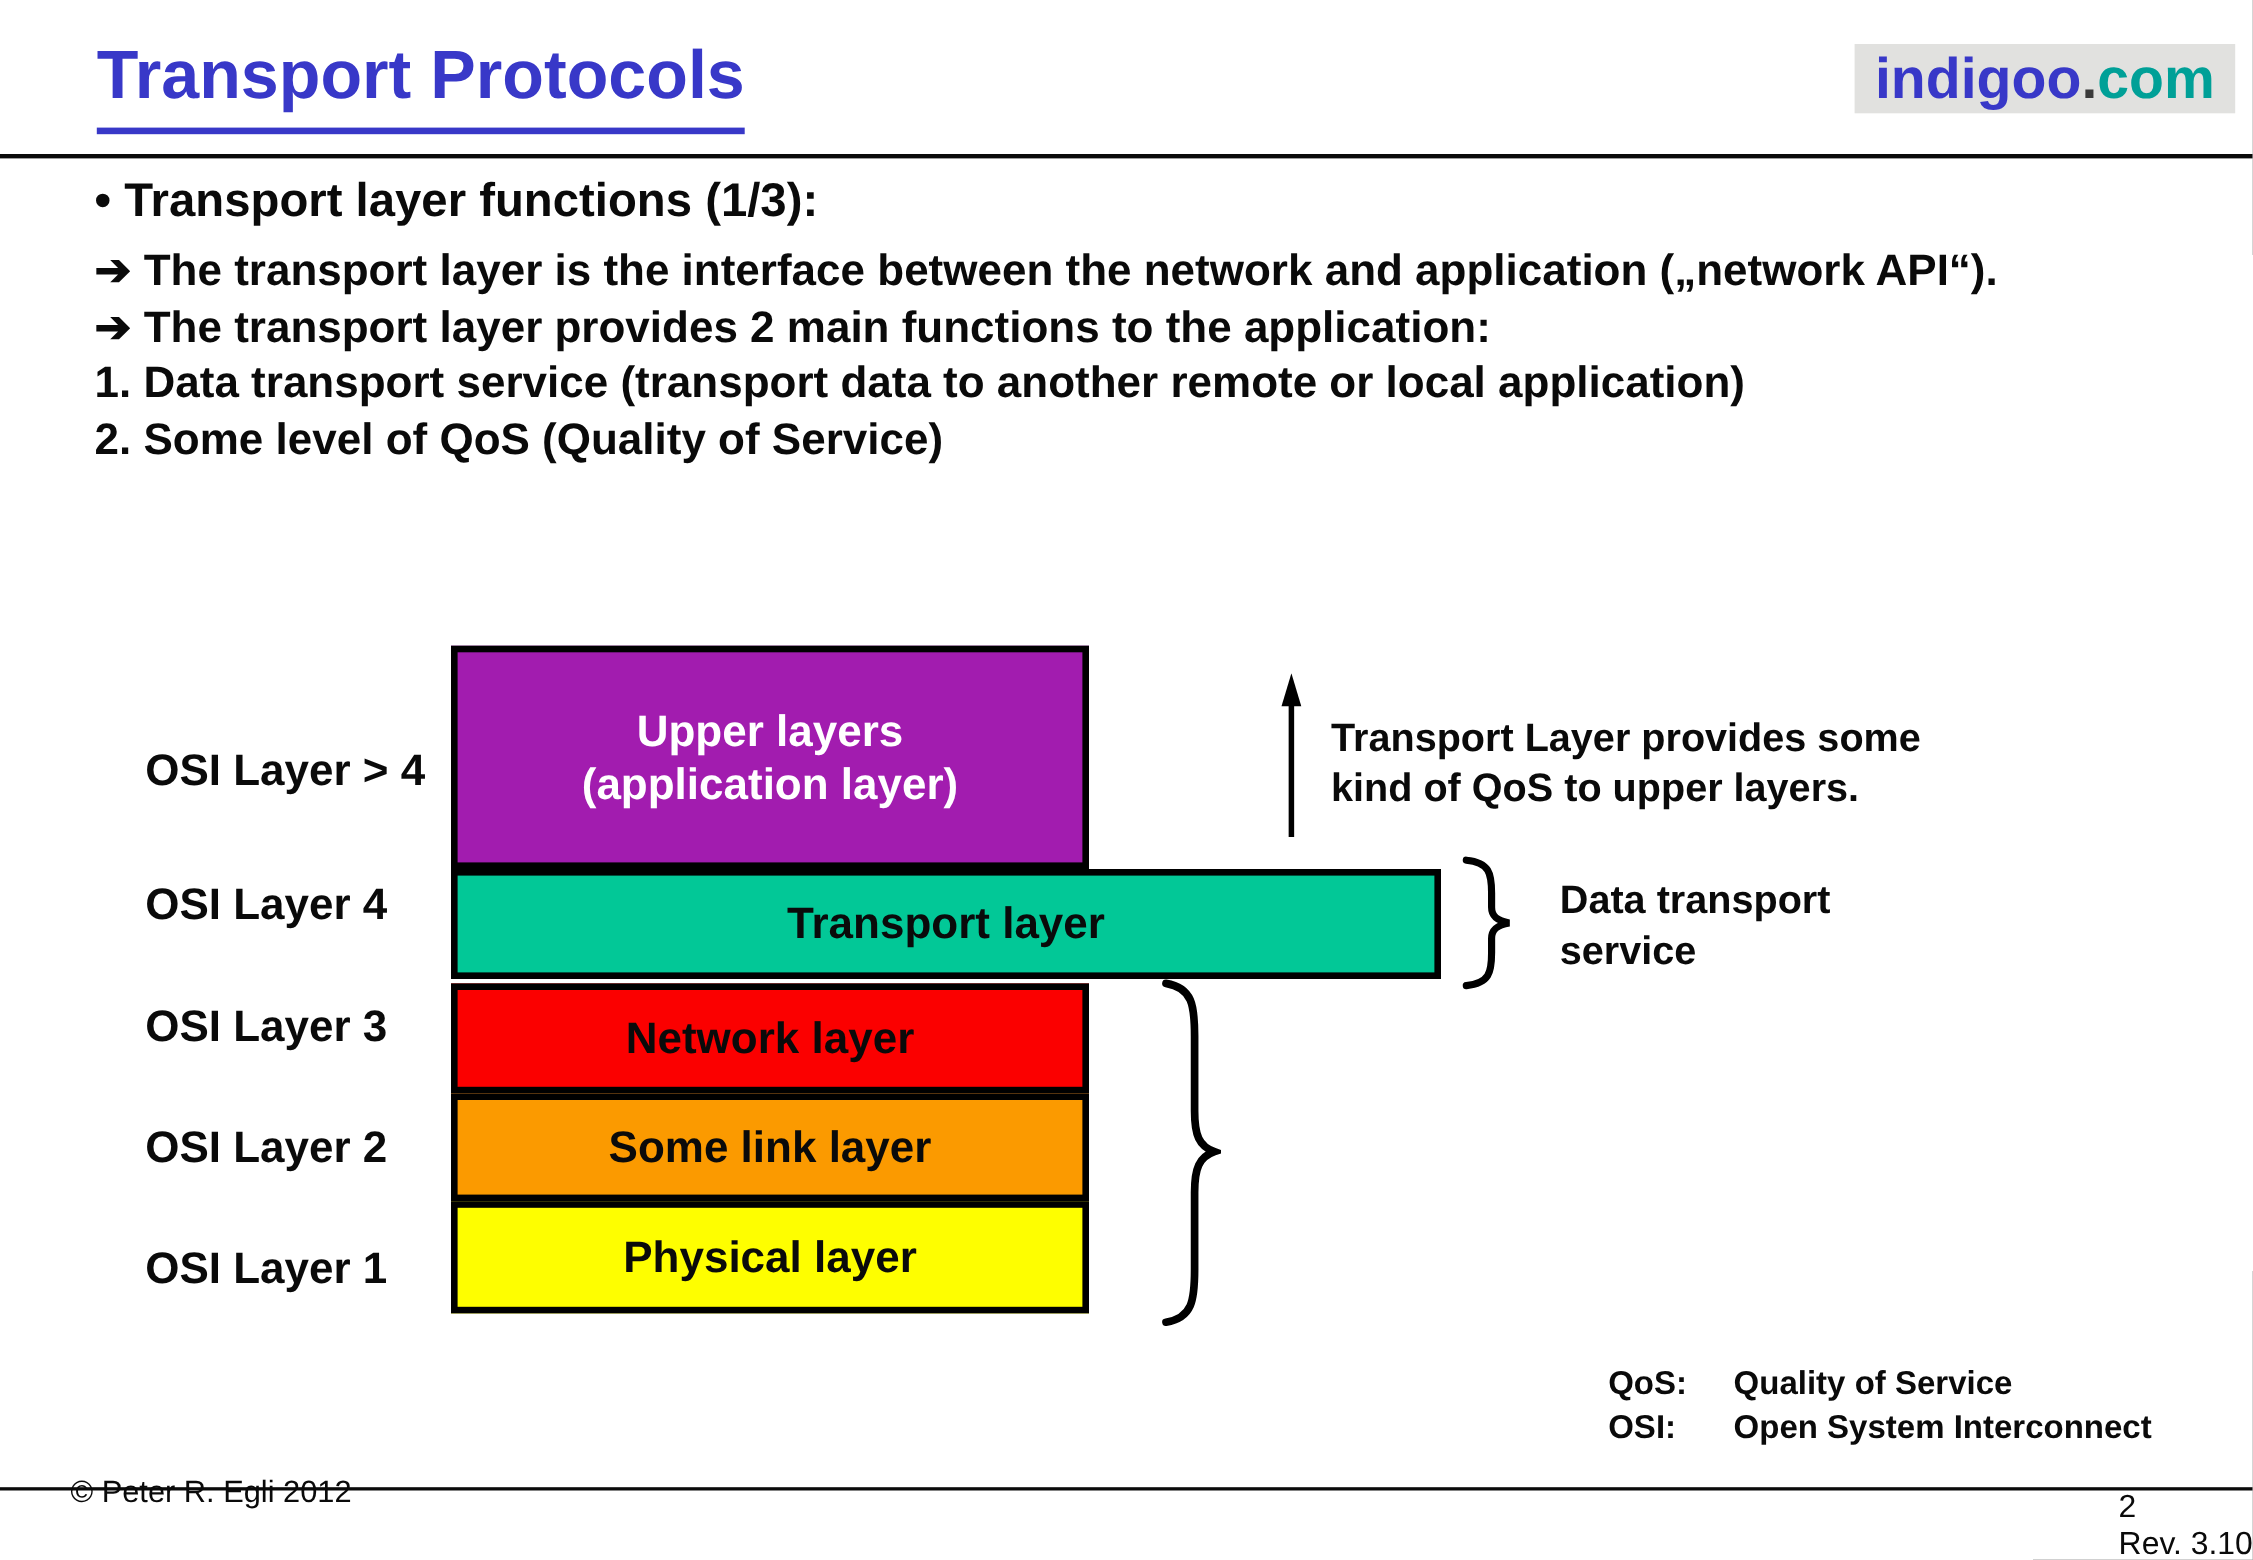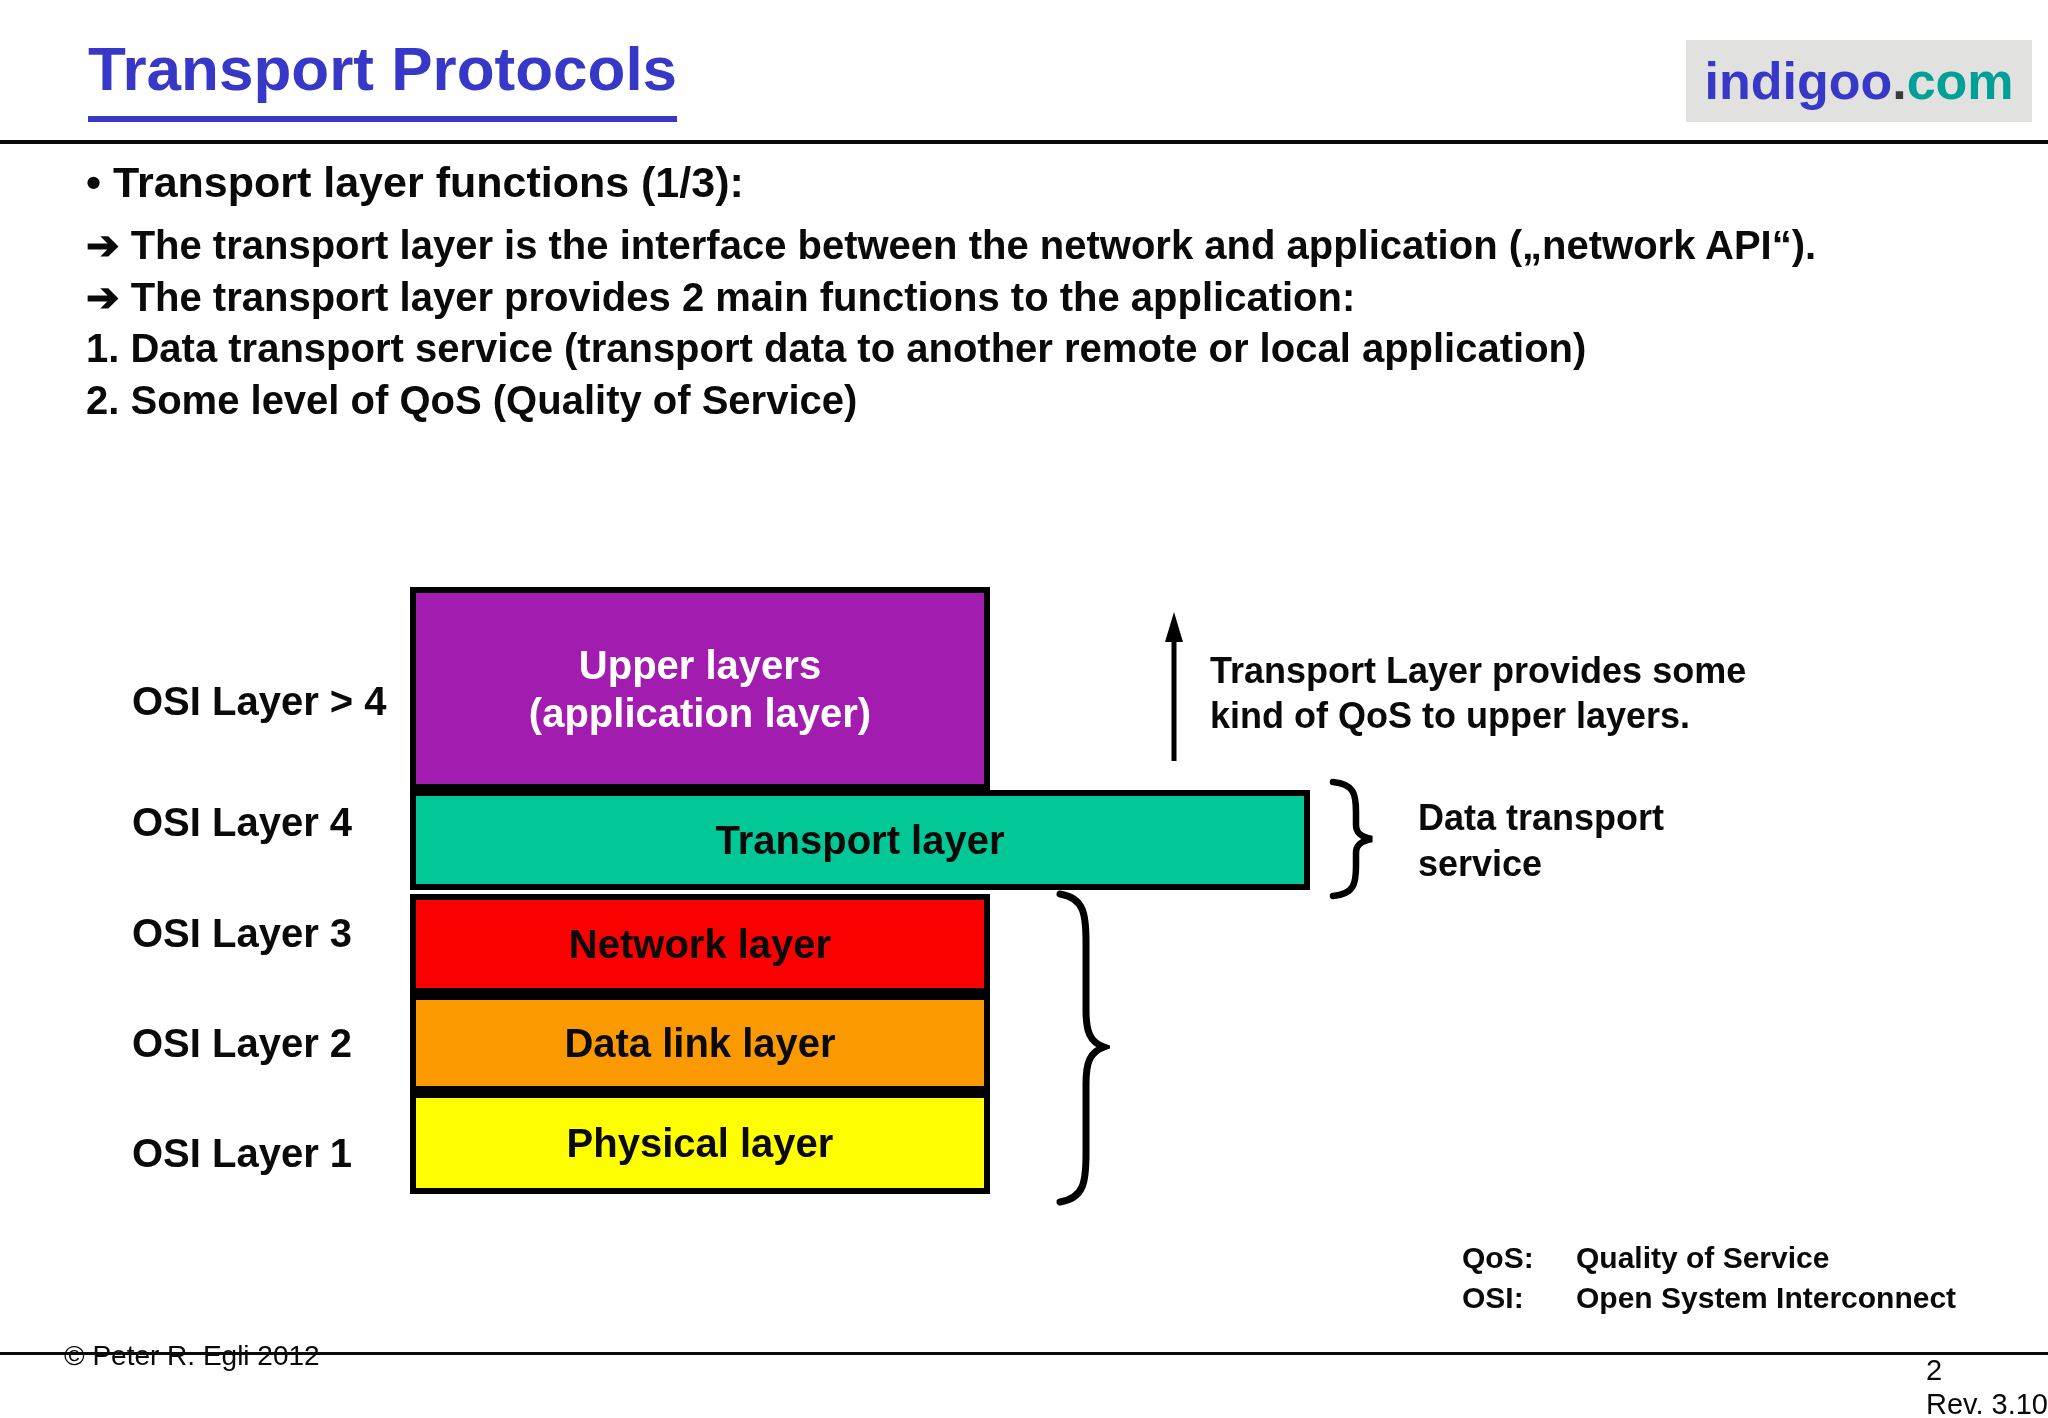--- a/index.html
+++ b/index.html
@@ -10,21 +10,21 @@
   }
   .abs { position:absolute; }
 
   
   .title {
     left:88px; top:36px; font-size:62px; font-weight:700; color:#3838C8;
     border-bottom:6px solid #3838C8; padding-bottom:15px; line-height:1.05;
     letter-spacing:0px; white-space:nowrap;
   }
   .logo {
-    left:1686px; top:40px; width:346px; height:82px; background:#E1E1DF;
+    left:1686px; top:40px; width:346px; height:63px; background:#E1E1DF;
     display:flex; align-items:center; justify-content:center;
     font-size:52px; font-weight:700; white-space:nowrap;
   }
   .logo .lg-blue { color:#3838C8; }
   .logo .lg-dot  { color:#3a3a3a; }
   .logo .lg-teal { color:#00A097; }
   .header-rule { left:0; top:140px; width:2048px; height:4px; background:#0a0a0a; }
 
   
   .intro-heading { left:86px; top:158px; font-size:43px; font-weight:700; white-space:nowrap; }
@@ -91,21 +91,21 @@
     <span>Upper layers</span>
     <span>(application layer)</span>
   </div>
   <div class="abs layer-box box-transport">
     <span>Transport layer</span>
   </div>
   <div class="abs layer-box box-network">
     <span>Network layer</span>
   </div>
   <div class="abs layer-box box-datalink">
-    <span>Data link layer</span>
+    <span>Some link layer</span>
   </div>
   <div class="abs layer-box box-physical">
     <span>Physical layer</span>
   </div>
 
   <svg class="abs" style="left:1160px; top:612px;" width="28" height="152" viewBox="0 0 28 152">
     <polygon points="14,0 5,30 23,30" fill="#000"></polygon>
     <line x1="14" y1="26" x2="14" y2="149" stroke="#000" stroke-width="5"></line>
   </svg>
   <div class="abs qos-note">

